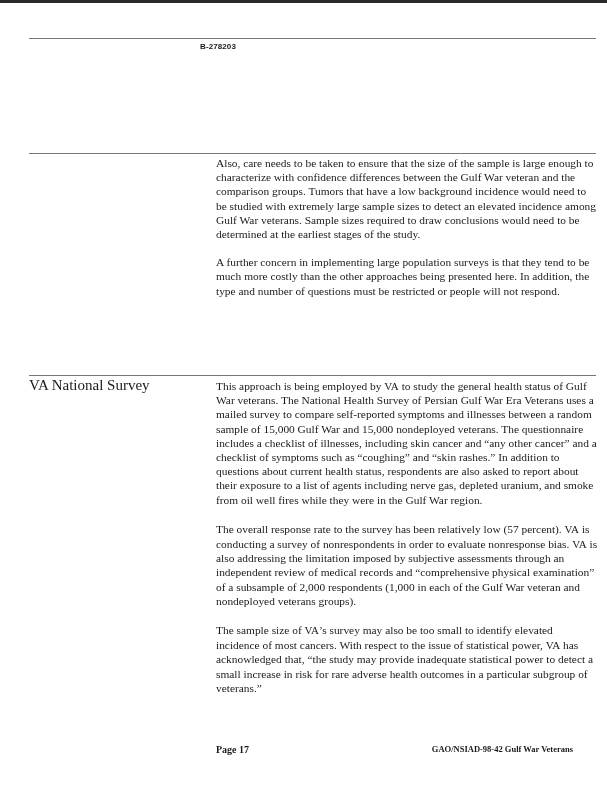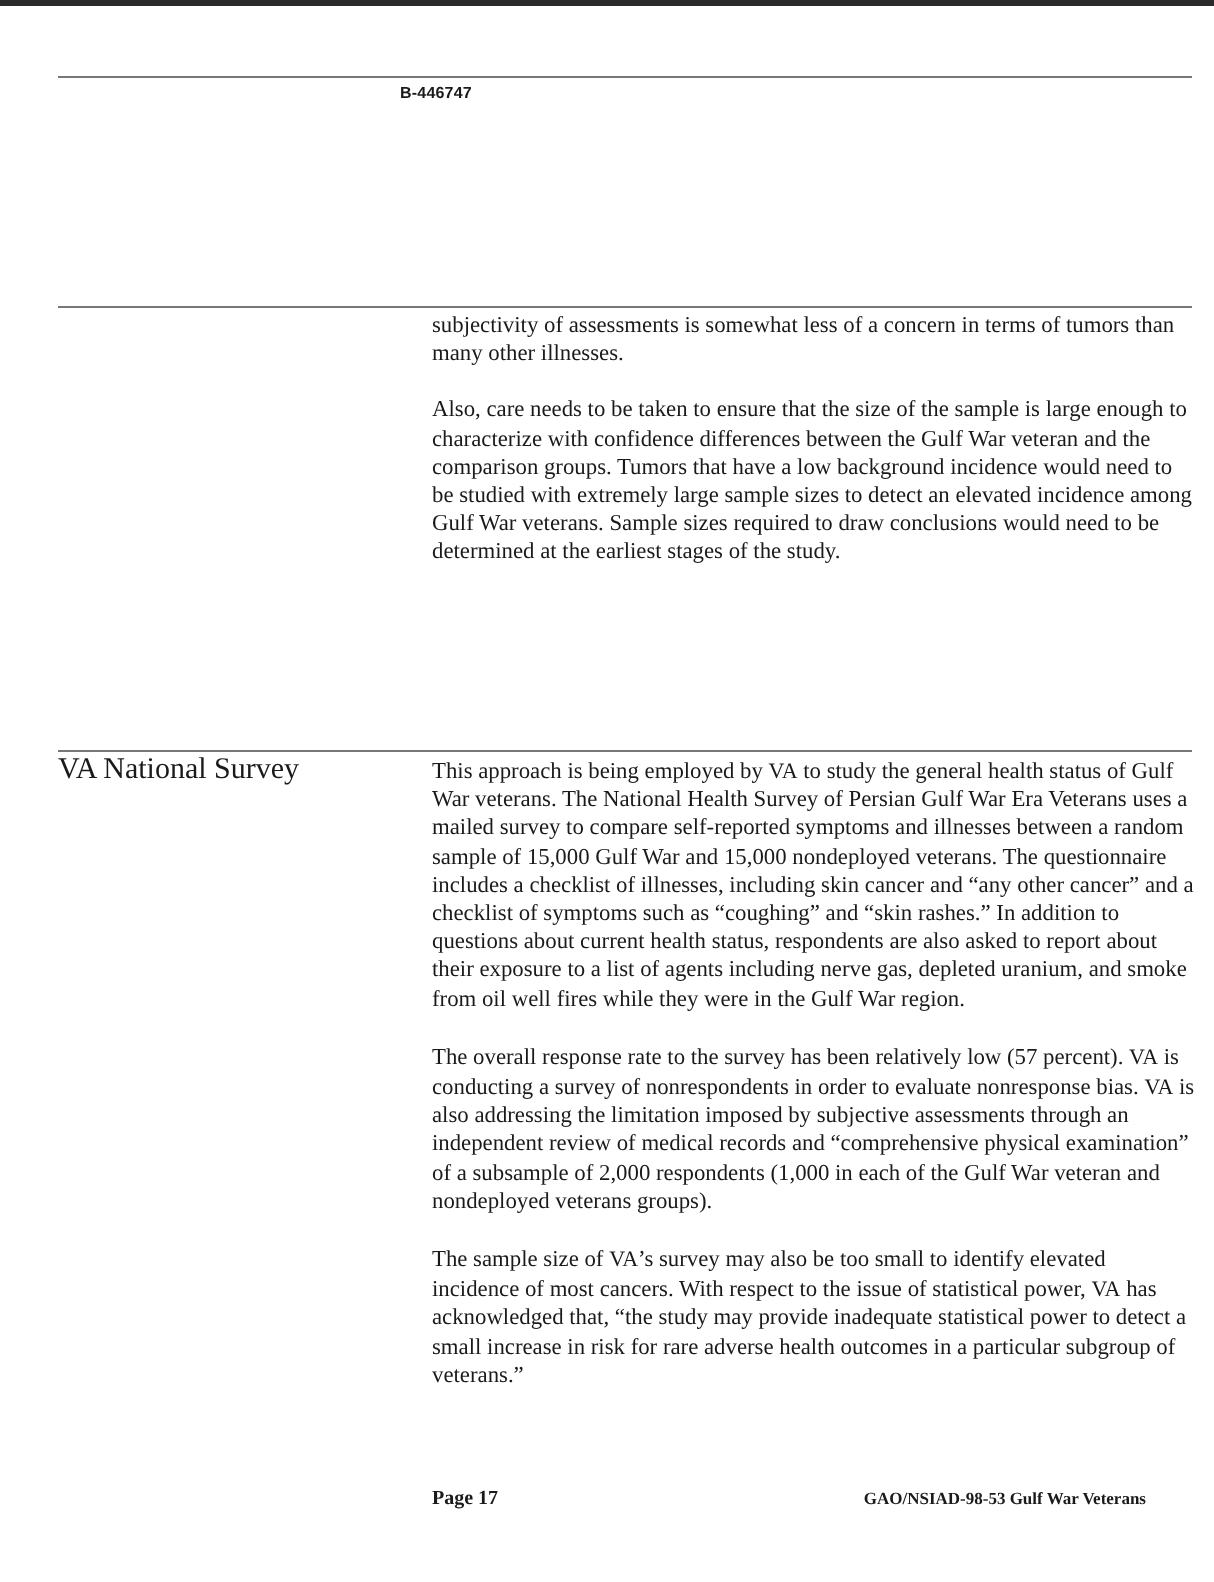--- a/index.html
+++ b/index.html
@@ -36,31 +36,31 @@
     .footer-report {
       position: absolute; right: 34px; top: 744px;
       font-family: "Liberation Serif", serif; font-weight: bold; font-size: 8.5px;
     }
   </style>
 </head>
 <body>
 
 <div class="scan-top"></div>
 <div class="rule top1"></div>
-<div class="header-id">B-446747</div>
+<div class="header-id">B-278203</div>
 <div class="rule top2"></div>
 
 <div class="body-col col1">
-  <p>subjectivity of assessments is somewhat less of a concern in terms of tumors than many other illnesses.</p>
   <p>Also, care needs to be taken to ensure that the size of the sample is large enough to characterize with confidence differences between the Gulf War veteran and the comparison groups. Tumors that have a low background incidence would need to be studied with extremely large sample sizes to detect an elevated incidence among Gulf War veterans. Sample sizes required to draw conclusions would need to be determined at the earliest stages of the study.</p>
+  <p>A further concern in implementing large population surveys is that they tend to be much more costly than the other approaches being presented here. In addition, the type and number of questions must be restricted or people will not respond.</p>
 </div>
 
 <div class="rule sec"></div>
 <div class="side-heading">VA National Survey</div>
 
 <div class="body-col col2">
   <p><span>This approach is being employed by </span><span class="sc">VA</span><span> to study the general health status of Gulf War veterans. The National Health Survey of Persian Gulf War Era Veterans uses a mailed survey to compare self-reported symptoms and illnesses between a random sample of 15,000 Gulf War and 15,000 nondeployed veterans. The questionnaire includes a checklist of illnesses, including skin cancer and “any other cancer” and a checklist of symptoms such as “coughing” and “skin rashes.” In addition to questions about current health status, respondents are also asked to report about their exposure to a list of agents including nerve gas, depleted uranium, and smoke from oil well fires while they were in the Gulf War region.</span></p>
   <p><span>The overall response rate to the survey has been relatively low (57 percent). </span><span class="sc">VA</span><span> is conducting a survey of nonrespondents in order to evaluate nonresponse bias. </span><span class="sc">VA</span><span> is also addressing the limitation imposed by subjective assessments through an independent review of medical records and “comprehensive physical examination” of a subsample of 2,000 respondents (1,000 in each of the Gulf War veteran and nondeployed veterans groups).</span></p>
   <p><span>The sample size of </span><span class="sc">VA</span><span>’s survey may also be too small to identify elevated incidence of most cancers. With respect to the issue of statistical power, </span><span class="sc">VA</span><span> has acknowledged that, “the study may provide inadequate statistical power to detect a small increase in risk for rare adverse health outcomes in a particular subgroup of veterans.”</span></p>
 </div>
 
 <div class="footer-page">Page 17</div>
-<div class="footer-report">GAO/NSIAD-98-53 Gulf War Veterans</div>
+<div class="footer-report">GAO/NSIAD-98-42 Gulf War Veterans</div>
 
 </body></html>

